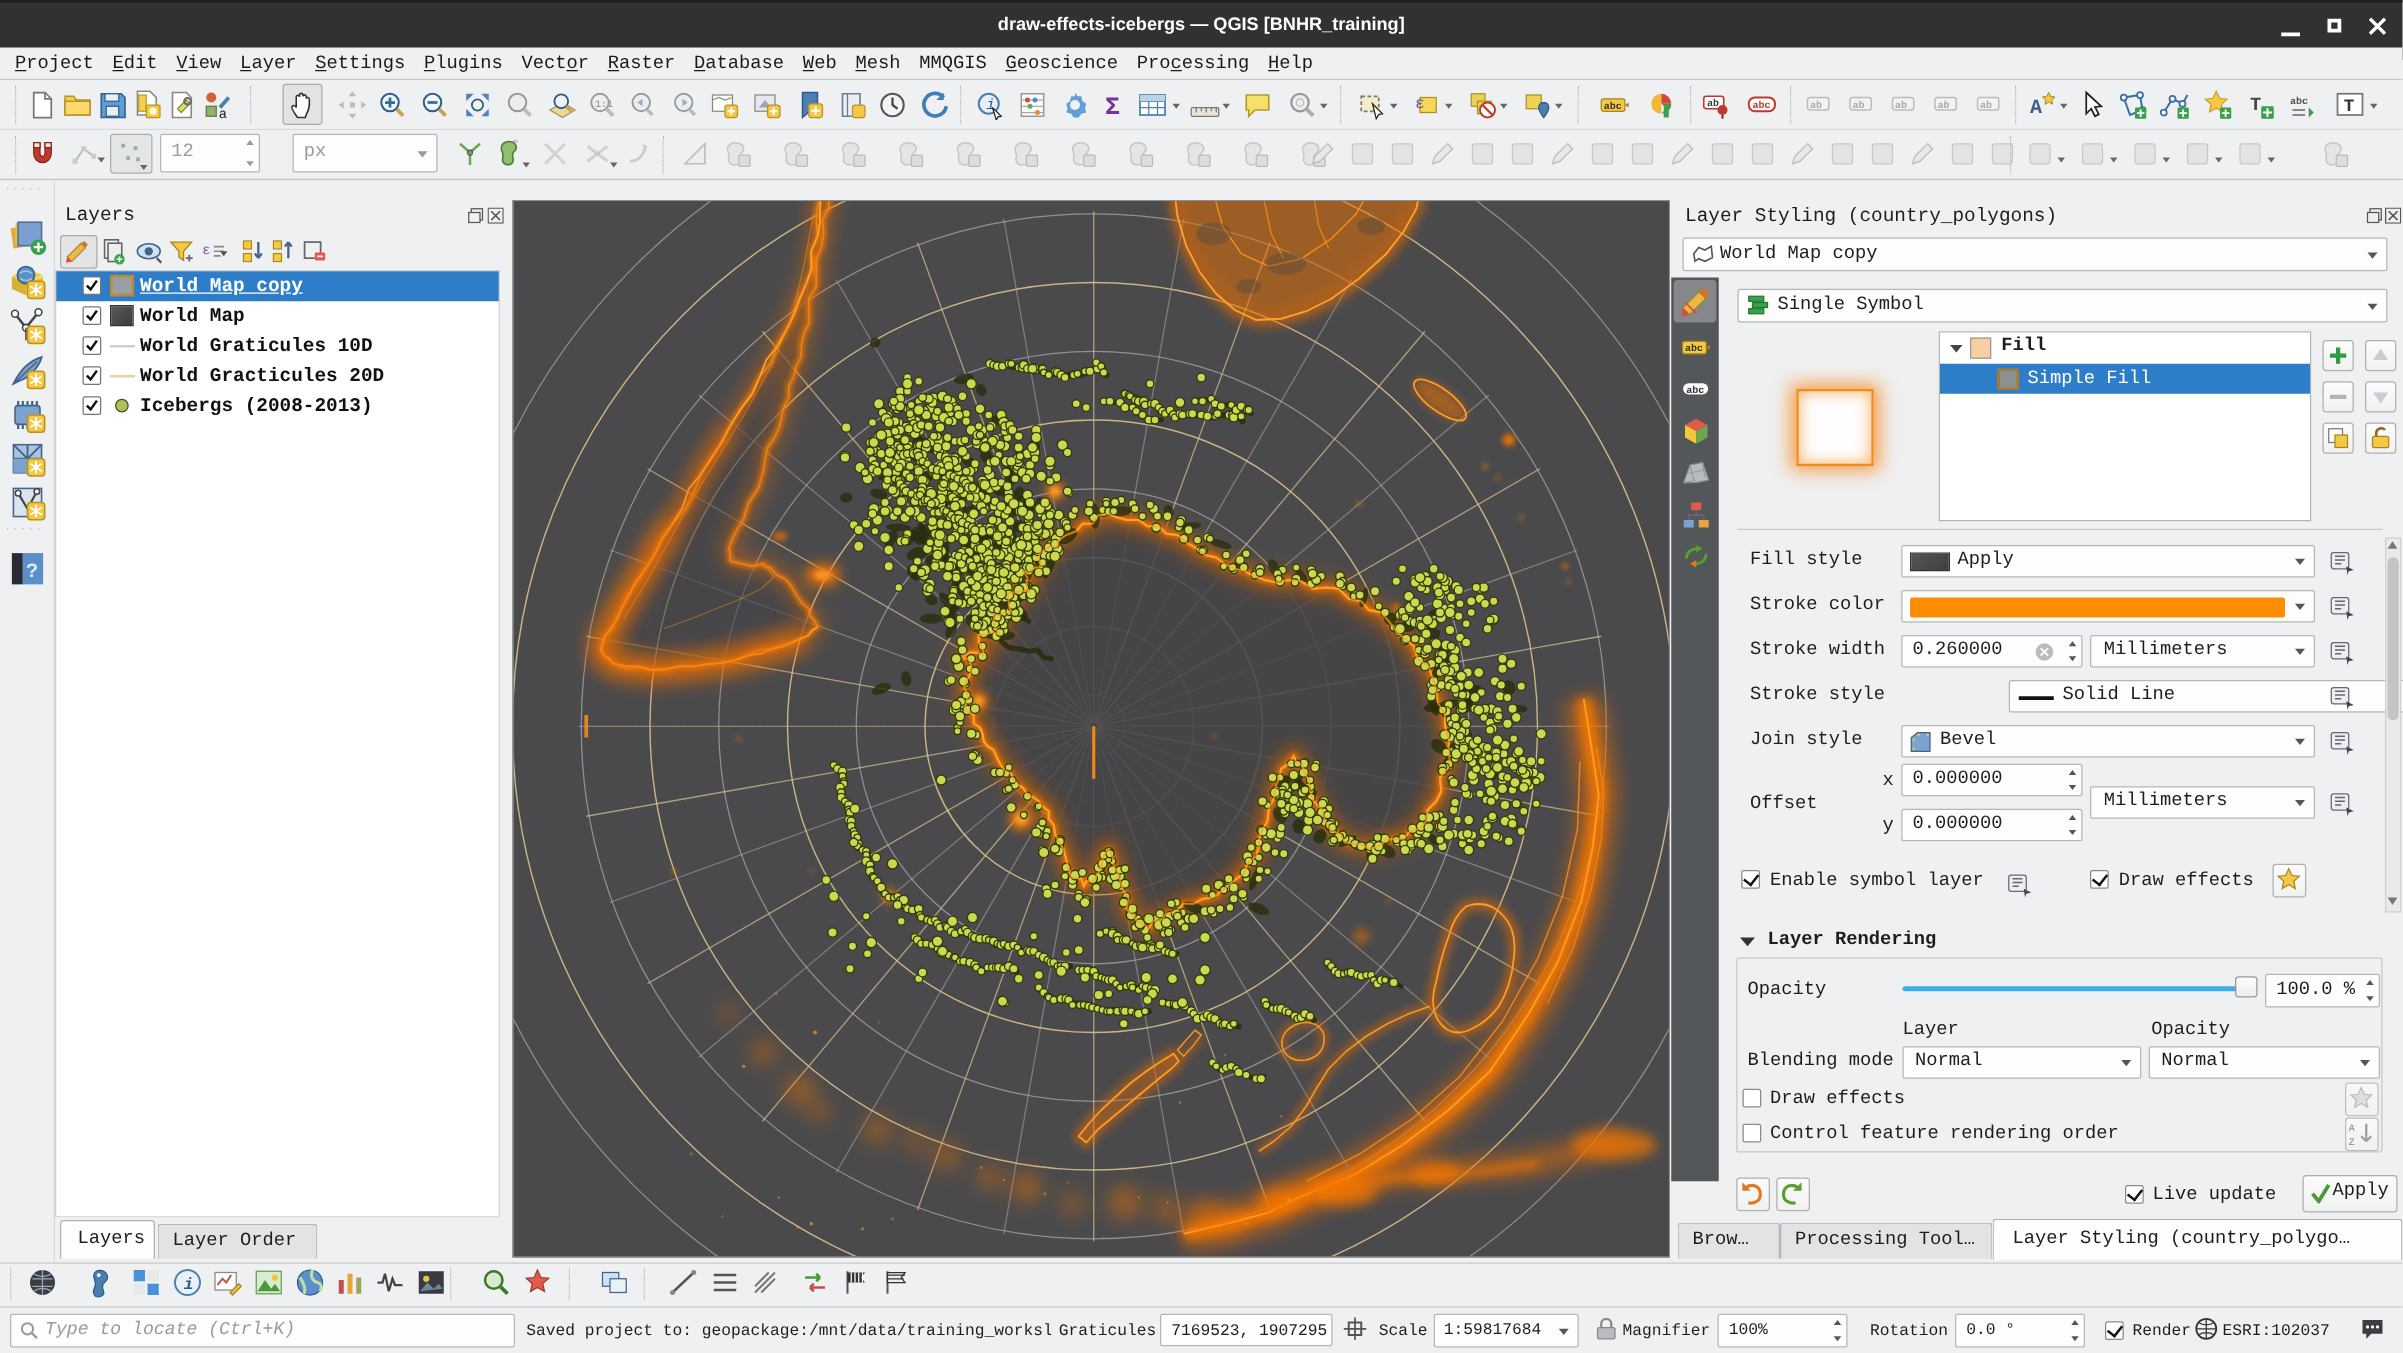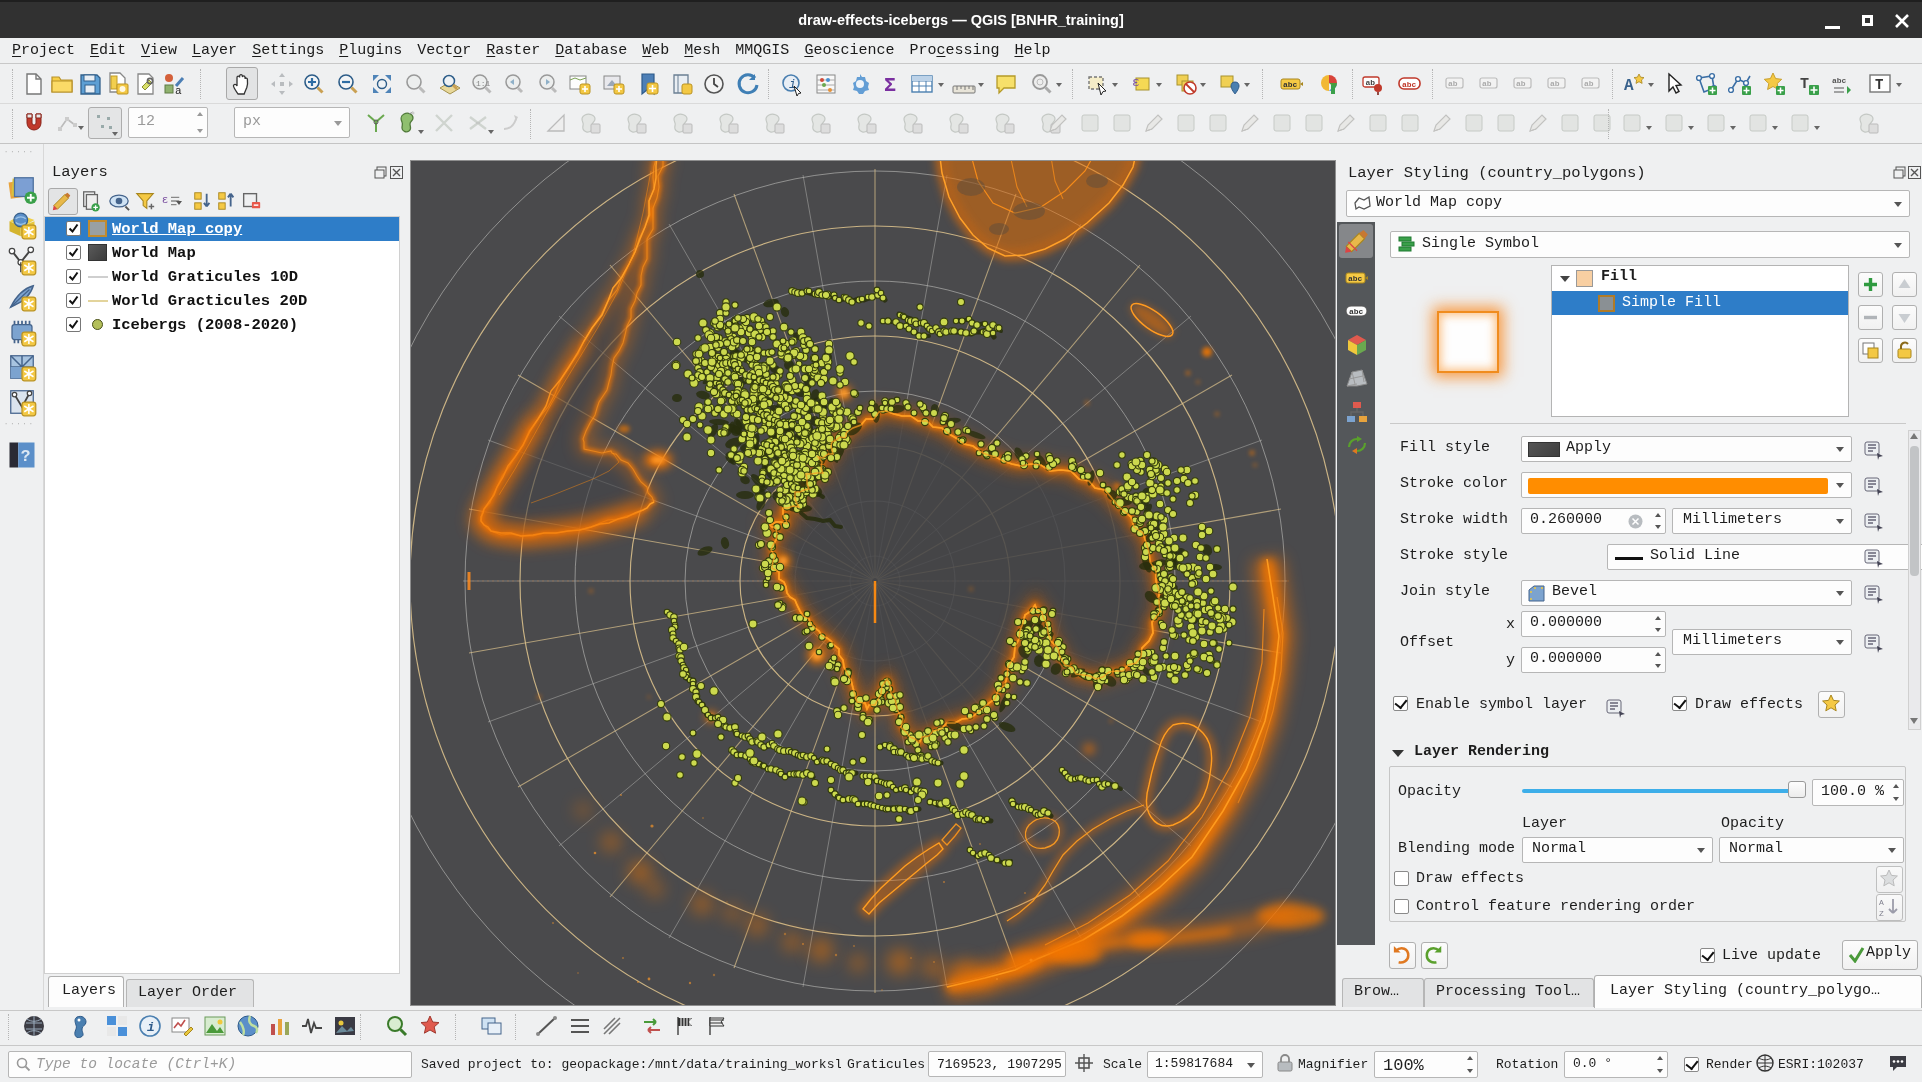--- a/index.html
+++ b/index.html
@@ -2968,21 +2968,21 @@
     </svg>
   </div>
 <div class="abs" style="left:88px;top:300px;width:20px;height:2px;background:#e3d49c"></div>
 <div class="lbl" style="left:112px;top:292px;font-weight:bold;color:#111;font-size:15.5px">World Gracticules 20D</div>
 <div class="abs" style="left:66px;top:317px;width:15px;height:15px;background:#fff;border:1px solid #777;border-radius:2px">
     <svg width="13" height="13" style="position:absolute;left:0;top:0">
       <path d="M2.5 6.5l3 3 5-7" fill="none" stroke="#111" stroke-width="2"></path>
     </svg>
   </div>
 <div class="abs" style="left:92px;top:319px;width:11px;height:11px;background:#b3bf5a;border:1.5px solid #49501a;border-radius:50%"></div>
-<div class="lbl" style="left:112px;top:316px;font-weight:bold;color:#111;font-size:15.5px">Icebergs (2008-2020)</div>
+<div class="lbl" style="left:112px;top:316px;font-weight:bold;color:#111;font-size:15.5px">Icebergs (2008-2013)</div>
 <div class="abs" style="left:44px;top:974px;width:360px;height:36px;background:#eff0f1"></div>
 <div class="abs" style="left:48px;top:976px;width:76px;height:31px;background:#fdfdfd;border:1px solid #b0b0b0;border-bottom:none;border-radius:3px 3px 0 0"></div>
 <div class="lbl" style="left:62px;top:982px;font-size:15px">Layers</div>
 <div class="abs" style="left:126px;top:979px;width:128px;height:28px;background:#e2e3e4;border:1px solid #b6b6b6;border-bottom:none;border-radius:3px 3px 0 0"></div>
 <div class="lbl" style="left:138px;top:984px;font-size:15px">Layer Order</div>
 <div class="abs" style="left:1337px;top:144px;width:585px;height:866px;background:#eff0f1"></div>
 <div class="lbl" style="left:1348px;top:164px;font-size:15.5px">Layer Styling (country_polygons)</div>
 <svg class="abs" style="left:1893px;top:166px" width="13" height="13">
     <rect x="3" y="1" width="9" height="9" fill="none" stroke="#555"></rect>
     <rect x="1" y="4" width="9" height="8" fill="#eff0f1" stroke="#555"></rect>
@@ -3406,21 +3406,21 @@
 <div class="combo" style="left:1147px;top:1051px;width:116px;height:27px">
     <span class="car"></span>
     <span class="lbl" style="left:7px;top:4px;font-size:13px">1:59817684</span>
   </div>
 <svg class="abs" style="left:1277px;top:1054px" width="16" height="18">
     <rect x="1" y="8" width="14" height="9" rx="1.5" fill="#b8bcc0" stroke="#888"></rect>
     <path d="M4 8V5a4 4 0 018 0v3" fill="none" stroke="#888" stroke-width="1.8"></path>
   </svg>
 <div class="lbl" style="left:1298px;top:1057px;font-size:13px">Magnifier</div>
 <div class="spin" style="left:1374px;top:1051px;width:104px;height:27px">
-    <span class="lbl" style="left:8px;top:4px;font-size:17px">100%</span>
+    <span class="lbl" style="left:8px;top:4px;font-size:13px">100%</span>
     <span class="up"></span>
     <span class="dn"></span>
   </div>
 <div class="lbl" style="left:1496px;top:1057px;font-size:13px">Rotation</div>
 <div class="spin" style="left:1564px;top:1051px;width:104px;height:27px">
     <span class="lbl" style="left:8px;top:4px;font-size:13px">0.0 °</span>
     <span class="up"></span>
     <span class="dn"></span>
   </div>
 <div class="cb on" style="left:1684px;top:1057px"></div>

